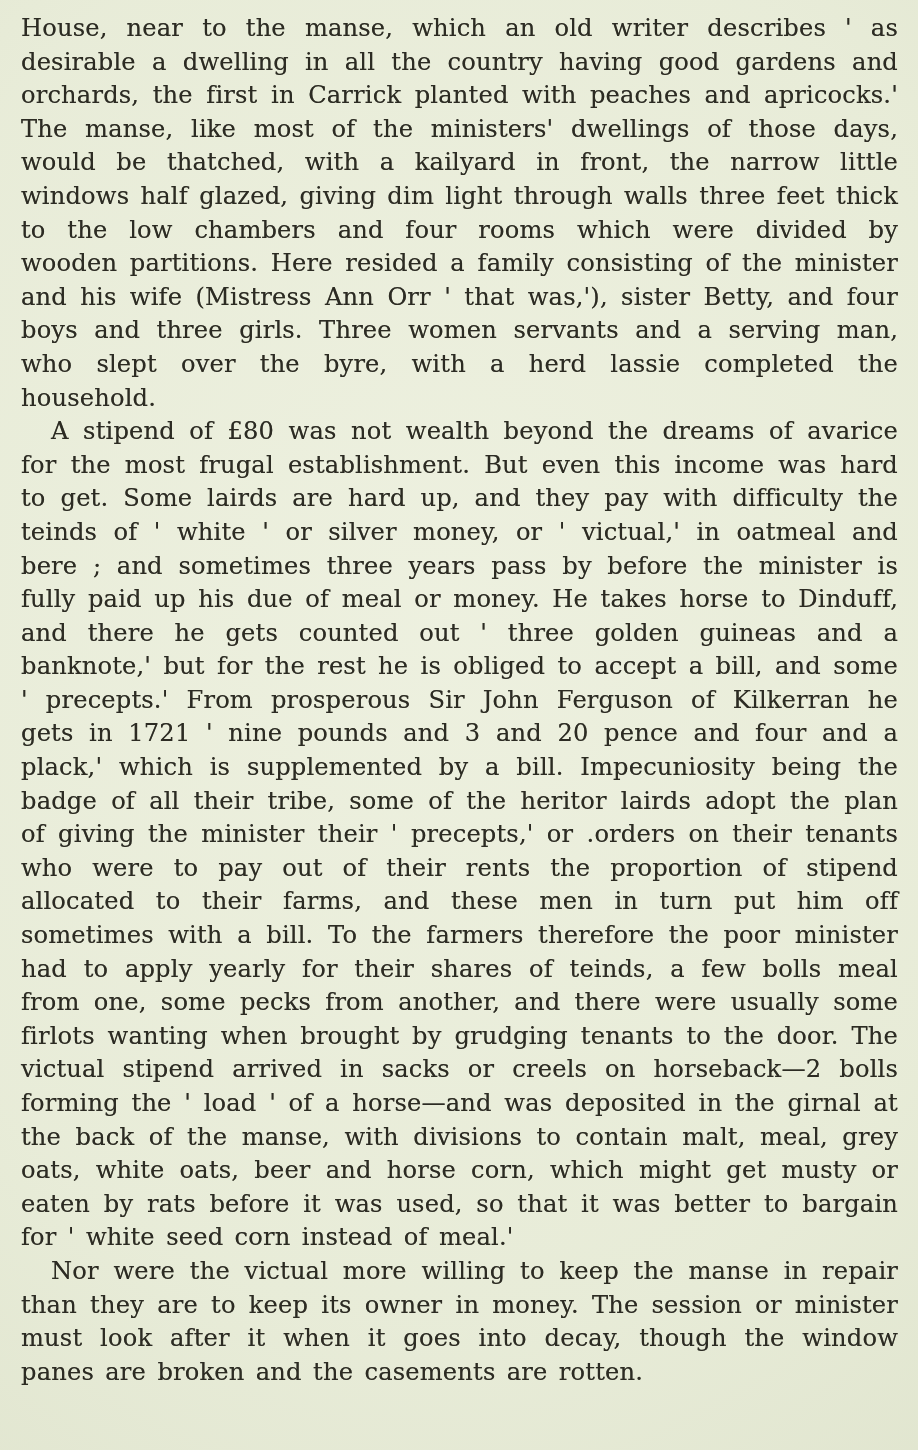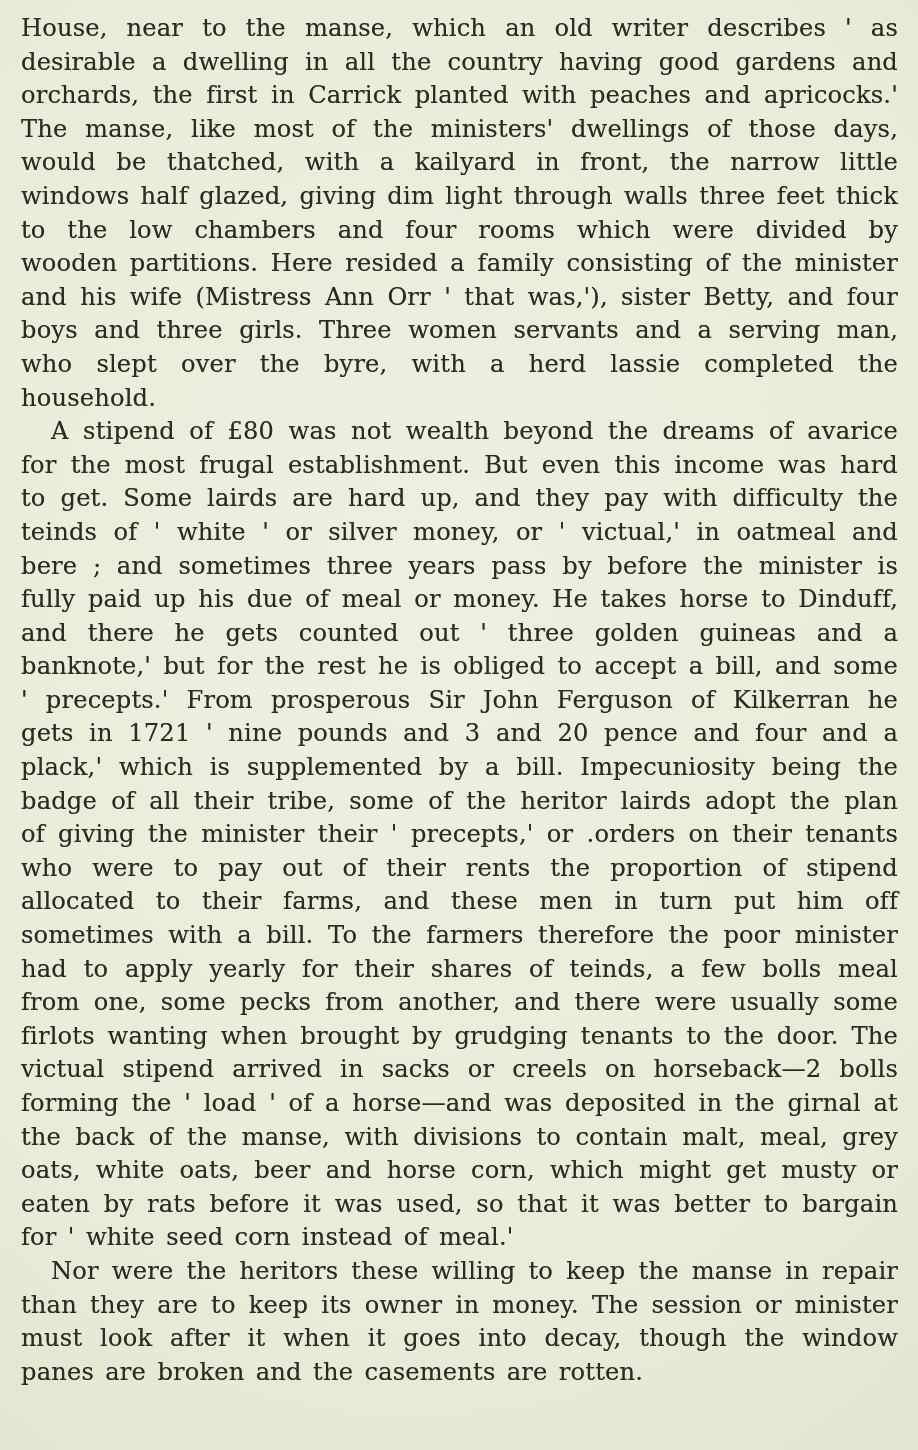--- a/index.html
+++ b/index.html
@@ -39,14 +39,14 @@
   .page p.indent {
     text-indent: 30px;
   }
 </style>
 </head>
 <body>
 
 <div class="page">
   <p>House, near to the manse, which an old writer describes ' as desirable a dwelling in all the country having good gardens and orchards, the first in Carrick planted with peaches and apricocks.' The manse, like most of the ministers' dwellings of those days, would be thatched, with a kailyard in front, the narrow little windows half glazed, giving dim light through walls three feet thick to the low chambers and four rooms which were divided by wooden partitions. Here resided a family consisting of the minister and his wife (Mistress Ann Orr ' that was,'), sister Betty, and four boys and three girls. Three women servants and a serving man, who slept over the byre, with a herd lassie completed the household.</p>
   <p class="indent">A stipend of £80 was not wealth beyond the dreams of avarice for the most frugal establishment. But even this income was hard to get. Some lairds are hard up, and they pay with difficulty the teinds of ' white ' or silver money, or ' victual,' in oatmeal and bere ; and sometimes three years pass by before the minister is fully paid up his due of meal or money. He takes horse to Dinduff, and there he gets counted out ' three golden guineas and a banknote,' but for the rest he is obliged to accept a bill, and some ' precepts.' From prosperous Sir John Ferguson of Kilkerran he gets in 1721 ' nine pounds and 3 and 20 pence and four and a plack,' which is supplemented by a bill. Impecuniosity being the badge of all their tribe, some of the heritor lairds adopt the plan of giving the minister their ' precepts,' or .orders on their tenants who were to pay out of their rents the proportion of stipend allocated to their farms, and these men in turn put him off sometimes with a bill. To the farmers therefore the poor minister had to apply yearly for their shares of teinds, a few bolls meal from one, some pecks from another, and there were usually some firlots wanting when brought by grudging tenants to the door. The victual stipend arrived in sacks or creels on horseback—2 bolls forming the ' load ' of a horse—and was deposited in the girnal at the back of the manse, with divisions to contain malt, meal, grey oats, white oats, beer and horse corn, which might get musty or eaten by rats before it was used, so that it was better to bargain for ' white seed corn instead of meal.'</p>
-  <p class="indent">Nor were the heritors these willing to keep the manse in repair than they are to keep its owner in money. The session or minister must look after it when it goes into decay, though the window panes are broken and the casements are rotten.</p>
+  <p class="indent">Nor were the victual more willing to keep the manse in repair than they are to keep its owner in money. The session or minister must look after it when it goes into decay, though the window panes are broken and the casements are rotten.</p>
 </div>
 
 </body></html>

